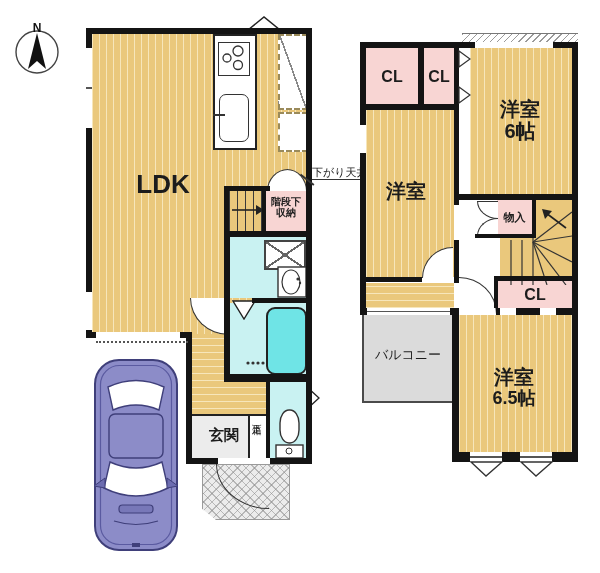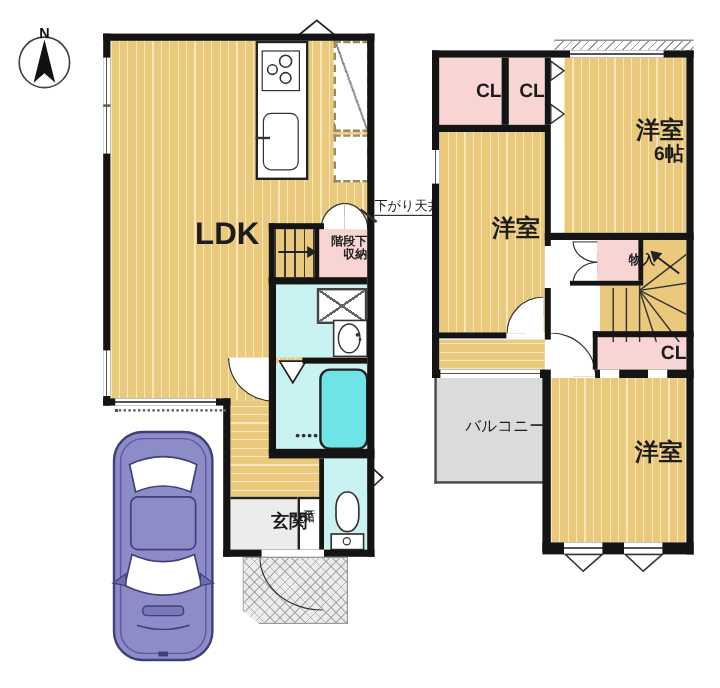--- a/index.html
+++ b/index.html
@@ -10,21 +10,21 @@
   .tan-v{position:absolute;background-color:#EAC87C;
          background-image:repeating-linear-gradient(90deg,rgba(255,250,228,.6) 0 1px,transparent 1px 7px);}
   .tan-h{position:absolute;background-color:#EAC87C;
          background-image:repeating-linear-gradient(0deg,rgba(255,250,228,.6) 0 1px,transparent 1px 7px);}
   .tan{position:absolute;background-color:#EAC87C;}
   .pink{position:absolute;background:#F8D5D3;}
   .cyan{position:absolute;background:#C9F2F2;}
   .white{position:absolute;background:#fff;}
   .winh{position:absolute;background:linear-gradient(#fff 0 42%,#555 42% 58%,#fff 58% 100%);}
   .winv{position:absolute;background:linear-gradient(90deg,#fff 0 42%,#555 42% 58%,#fff 58% 100%);}
-  .lbl{position:absolute;font-weight:bold;text-align:right;line-height:1.12;white-space:nowrap;}
+  .lbl{position:absolute;font-weight:bold;text-align:center;line-height:1.12;white-space:nowrap;}
   .xbox{position:absolute;background:#fff;border:2px solid #444;
         background-image:
           linear-gradient(to top right,transparent calc(50% - 1px),#666 calc(50% - 1px) calc(50% + 1px),transparent calc(50% + 1px)),
           linear-gradient(to bottom right,transparent calc(50% - 1px),#666 calc(50% - 1px) calc(50% + 1px),transparent calc(50% + 1px));}
   .dash{position:absolute;background:#fff;border:2px dashed #9a8a5a;}
   .arc-tl{position:absolute;background:#fff;border-top:1.6px solid #333;border-left:1.6px solid #333;border-top-left-radius:100% 100%;}
   .arc-bl{position:absolute;background:#fff;border-bottom:1.6px solid #333;border-left:1.6px solid #333;border-bottom-left-radius:100% 100%;}
   .arc-tr{position:absolute;background:#fff;border-top:1.6px solid #333;border-right:1.6px solid #333;border-top-right-radius:100% 100%;}
   .petal-l{position:absolute;background:#fff;border:1.4px solid #333;border-right:none;}
   .hatch{position:absolute;background-color:#ECECEC;border:1px solid #9a9a9a;
@@ -132,21 +132,21 @@
   <div class="winh" style="left:96px;top:332px;width:84px;height:6px"></div>
   <div class="abs" style="left:96px;top:341px;width:92px;height:0;border-top:2px dotted #555"></div>
   <div class="winh" style="left:218px;top:458px;width:52px;height:6px;background:#fff"></div>
 
   <div class="lbl" style="left:312px;top:166px;font-size:11px;font-weight:normal;border-bottom:1.5px solid #333;padding-bottom:1px">下がり天井</div>
   <div class="abs" style="left:297px;top:184px;width:17px;height:1.5px;background:#333;transform:rotate(38deg);transform-origin:right center"></div>
 
   <div class="hatch" style="left:202px;top:464px;width:86px;height:54px;clip-path:polygon(0 0,100% 0,100% 100%,16% 100%,0 80%)"></div>
   <div class="arc-bl" style="left:216px;top:464px;width:52px;height:44px;background:transparent"></div>
 
-  <div class="lbl" style="left:110px;top:180px;width:106px">
+  <div class="lbl" style="left:110px;top:170px;width:106px">
     <span style="font-size:26px;display:block">LDK</span>
   </div>
   <div class="lbl" style="left:266px;top:196px;width:40px;font-size:10px">
     <span style="display:block">階段下</span>
     <span style="display:block">収納</span>
   </div>
   <div class="lbl" style="left:192px;top:427px;width:64px;font-size:15px">玄関</div>
   <div class="lbl" style="left:251px;top:417px;font-size:9.5px;font-weight:normal;writing-mode:vertical-rl;letter-spacing:1px">下足箱</div>
 
   <svg class="abs" style="left:92px;top:357px" width="88" height="196" viewBox="0 0 88 196">
@@ -230,25 +230,26 @@
     <polygon points="1,1 12,9 1,17" fill="#fff" stroke="#333" stroke-width="1.2"></polygon>
   </svg>
   <svg class="abs" style="left:458px;top:86px" width="13" height="18" viewBox="0 0 13 18">
     <polygon points="1,1 12,9 1,17" fill="#fff" stroke="#333" stroke-width="1.2"></polygon>
   </svg>
 
   <div class="lbl" style="left:366px;top:68px;width:52px;font-size:16px;font-weight:600">CL</div>
   <div class="lbl" style="left:424px;top:68px;width:30px;font-size:16px;font-weight:600">CL</div>
   <div class="lbl" style="left:470px;top:98px;width:100px">
     <span style="font-size:20px;display:block">洋室</span>
-    <span style="font-size:16px;display:block">6帖</span>
+    <span style="font-size:20px;display:block">6帖</span>
   </div>
   <div class="lbl" style="left:362px;top:180px;width:88px">
     <span style="font-size:20px;display:block">洋室</span>
   </div>
-  <div class="lbl" style="left:511px;top:211px;width:35px;font-size:11px">物入</div>
+  <div class="lbl" style="left:497px;top:211px;width:35px;font-size:11px">物入</div>
   <div class="lbl" style="left:498px;top:286px;width:74px;font-size:16px;font-weight:600">CL</div>
   <div class="lbl" style="left:362px;top:348px;width:92px;font-size:13px;font-weight:normal">バルコニー</div>
   <div class="lbl" style="left:459px;top:366px;width:110px">
     <span style="font-size:20px;display:block">洋室</span>
+    <span style="font-size:18px;display:block">6.5帖</span>
   </div>
 
 </div>
 
 </body></html>

